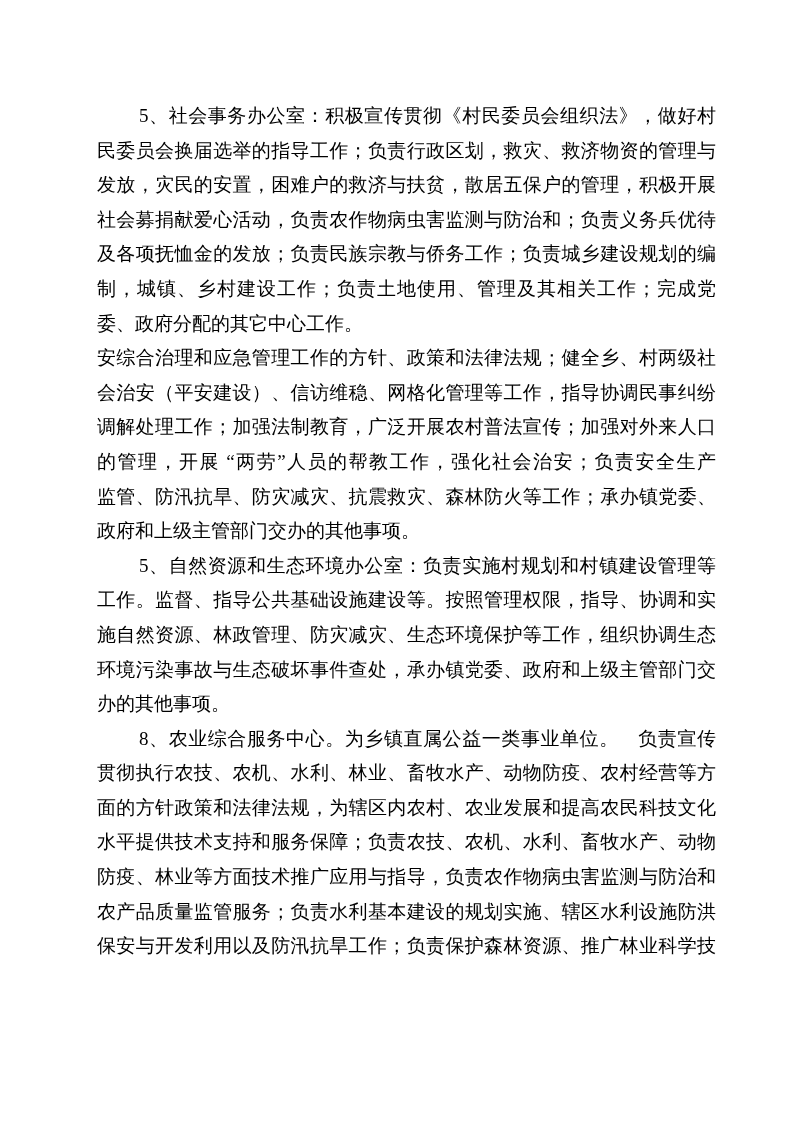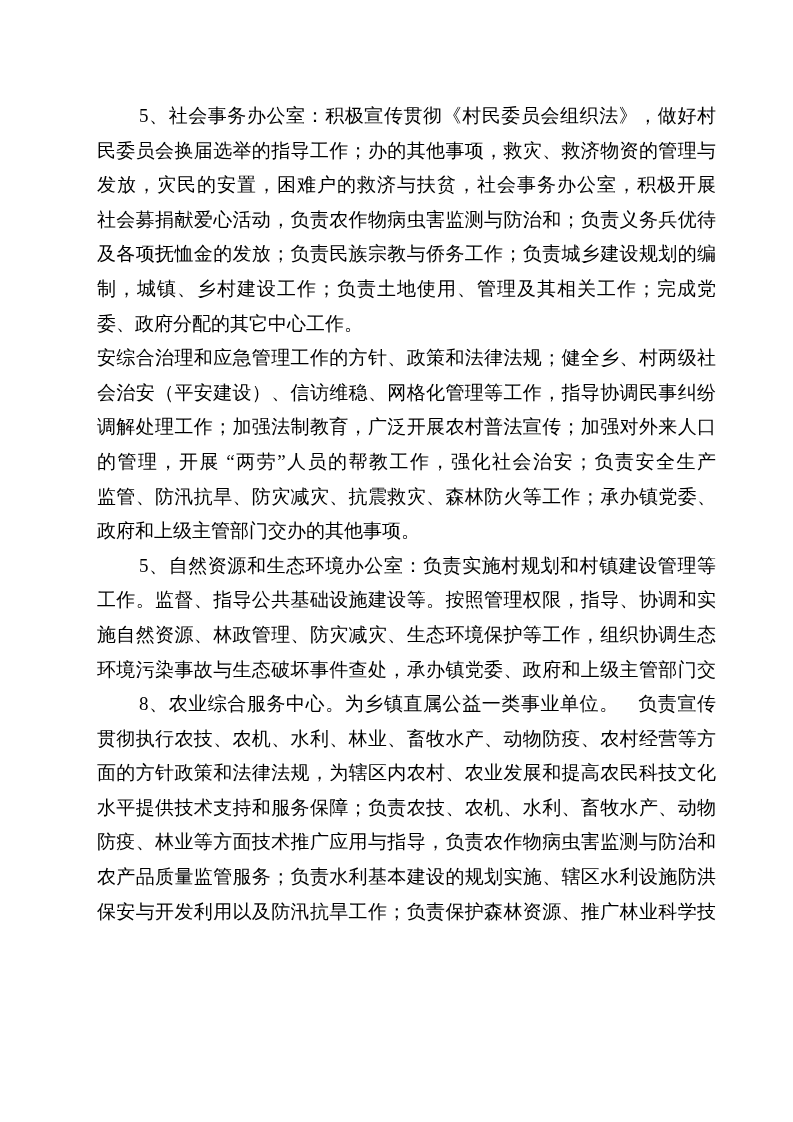--- a/index.html
+++ b/index.html
@@ -39,42 +39,43 @@
   .line.para-end { text-align-last: left; }
 </style>
 </head>
 <body>
 
 <div class="page">
   <div class="text-block">
 
     <div class="para">
       <div class="line first">5、社会事务办公室：积极宣传贯彻《村民委员会组织法》，做好村</div>
-      <div class="line">民委员会换届选举的指导工作；办的其他事项，救灾、救济物资的管理与</div>
-      <div class="line">发放，灾民的安置，困难户的救济与扶贫，社会事务办公室，积极开展</div>
+      <div class="line">民委员会换届选举的指导工作；负责行政区划，救灾、救济物资的管理与</div>
+      <div class="line">发放，灾民的安置，困难户的救济与扶贫，散居五保户的管理，积极开展</div>
       <div class="line">社会募捐献爱心活动，负责农作物病虫害监测与防治和；负责义务兵优待款</div>
       <div class="line">及各项抚恤金的发放；负责民族宗教与侨务工作；负责城乡建设规划的编</div>
       <div class="line">制，城镇、乡村建设工作；负责土地使用、管理及其相关工作；完成党</div>
       <div class="line para-end">委、政府分配的其它中心工作。</div>
     </div>
 
     <div class="para">
       <div class="line">安综合治理和应急管理工作的方针、政策和法律法规；健全乡、村两级社</div>
       <div class="line">会治安（平安建设）、信访维稳、网格化管理等工作，指导协调民事纠纷</div>
       <div class="line">调解处理工作；加强法制教育，广泛开展农村普法宣传；加强对外来人口</div>
       <div class="line">的管理，开展 “两劳”人员的帮教工作，强化社会治安；负责安全生产</div>
       <div class="line">监管、防汛抗旱、防灾减灾、抗震救灾、森林防火等工作；承办镇党委、</div>
       <div class="line para-end">政府和上级主管部门交办的其他事项。</div>
     </div>
 
     <div class="para">
       <div class="line first">5、自然资源和生态环境办公室：负责实施村规划和村镇建设管理等</div>
       <div class="line">工作。监督、指导公共基础设施建设等。按照管理权限，指导、协调和实</div>
       <div class="line">施自然资源、林政管理、防灾减灾、生态环境保护等工作，组织协调生态</div>
       <div class="line">环境污染事故与生态破坏事件查处，承办镇党委、政府和上级主管部门交</div>
+      <div class="line para-end">办的其他事项。</div>
     </div>
 
     <div class="para">
       <div class="line first">8、农业综合服务中心。为乡镇直属公益一类事业单位。　负责宣传和</div>
       <div class="line">贯彻执行农技、农机、水利、林业、畜牧水产、动物防疫、农村经营等方</div>
       <div class="line">面的方针政策和法律法规，为辖区内农村、农业发展和提高农民科技文化</div>
       <div class="line">水平提供技术支持和服务保障；负责农技、农机、水利、畜牧水产、动物</div>
       <div class="line">防疫、林业等方面技术推广应用与指导，负责农作物病虫害监测与防治和</div>
       <div class="line">农产品质量监管服务；负责水利基本建设的规划实施、辖区水利设施防洪</div>
       <div class="line">保安与开发利用以及防汛抗旱工作；负责保护森林资源、推广林业科学技</div>

